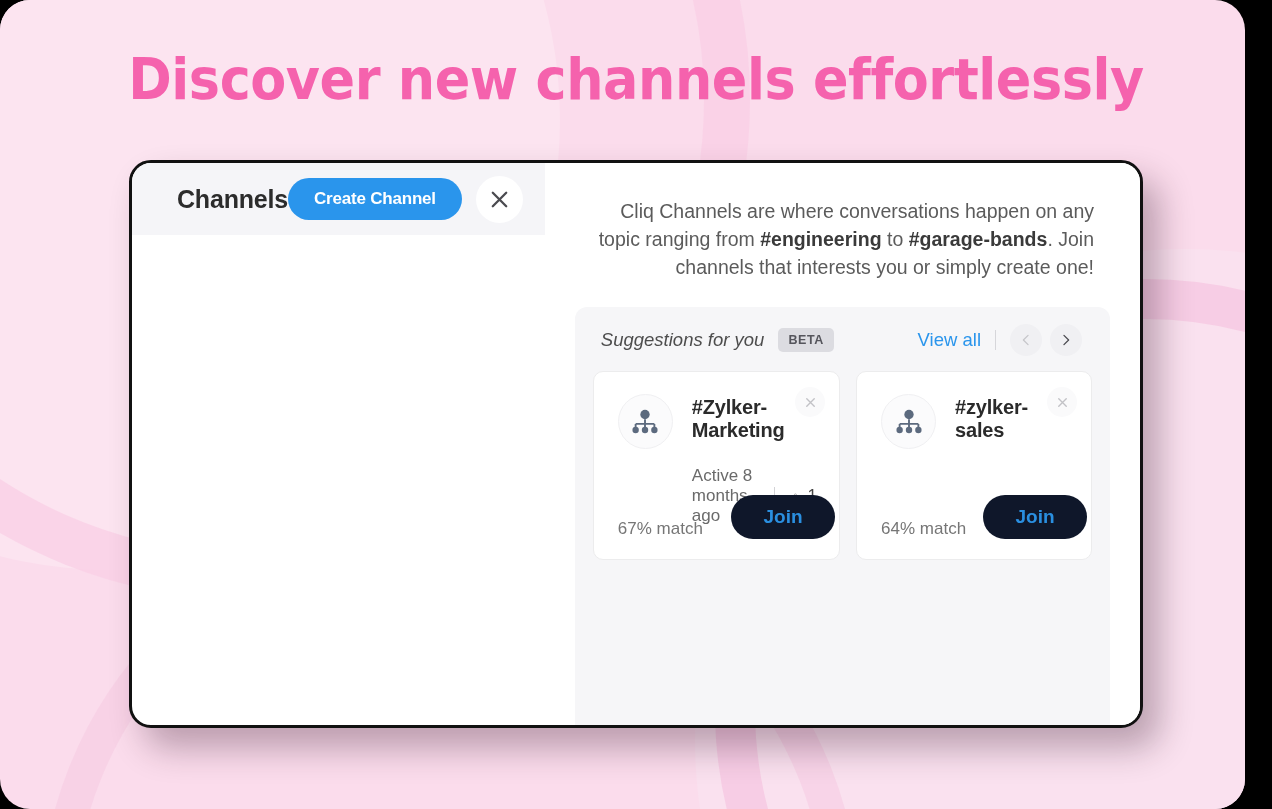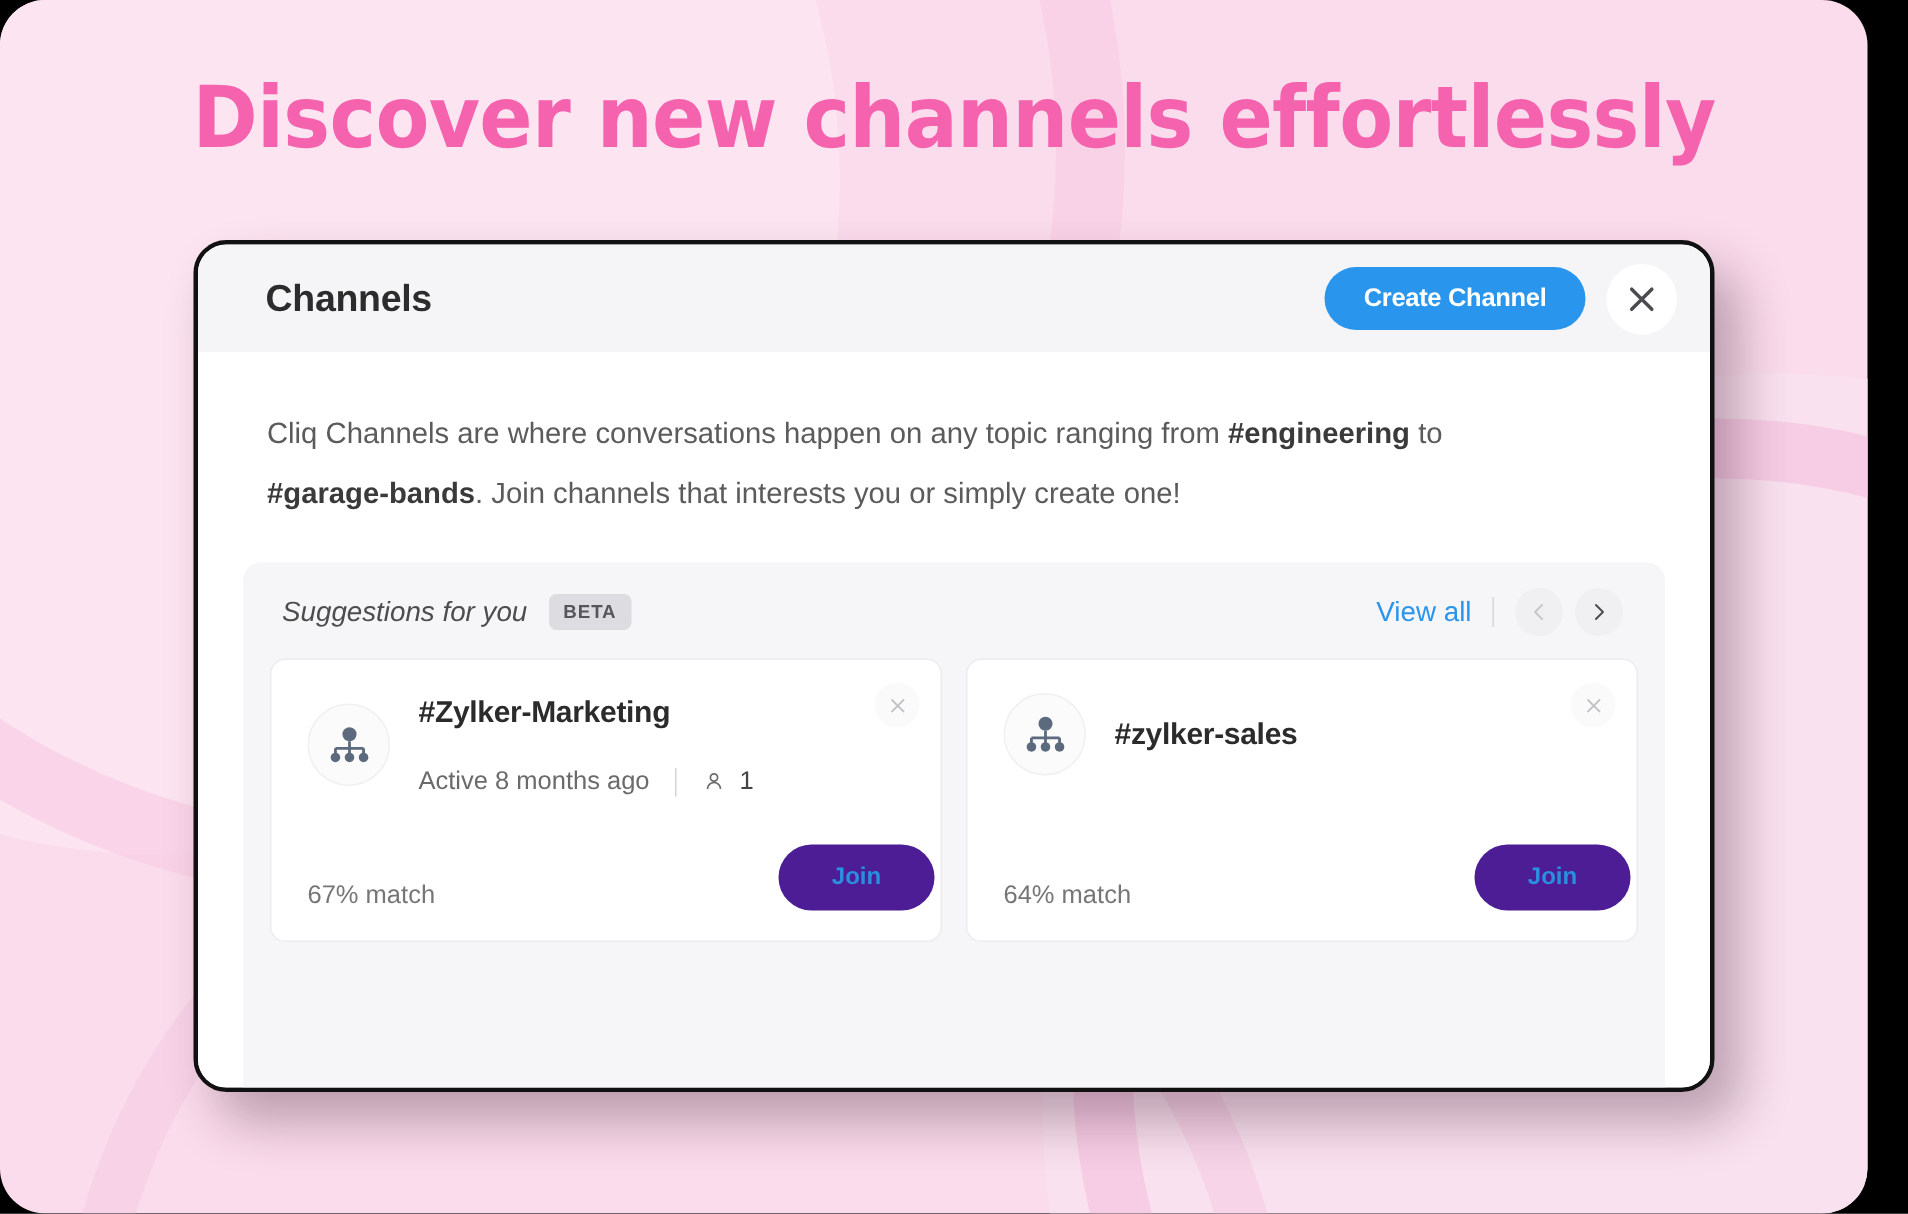--- a/index.html
+++ b/index.html
@@ -79,21 +79,20 @@
   #modal {
     position: absolute;
     left: 129px; top: 160px;
     width: 1014px; height: 568px;
     background: #ffffff;
     border: 3px solid #111111;
     border-radius: 22px;
     box-shadow: 16px 20px 34px rgba(40,10,30,.30);
     overflow: hidden;
     display: flex;
-    flex-direction: column;
   }
 
   
   #modal-header {
     height: 72px;
     background: #f5f5f8;
     display: flex;
     align-items: center;
     padding: 0 22px 0 45px;
     flex: 0 0 auto;
@@ -137,23 +136,24 @@
     flex: 1 1 auto;
     display: flex;
     flex-direction: column;
     background: #ffffff;
     padding-top: 34px;
   }
 
   #description {
     margin: 0 46px;
     font-size: 19.5px;
-    line-height: 40px;
+    line-height: 28px;
     color: #5b5b5b;
     max-width: 870px;
+    text-align: right;
   }
   #description b { color: #3a3a3a; font-weight: bold; }
 
   
   #search-wrap {
     margin: 26px 46px 0 46px;
     height: 52px;
     border: 1.5px solid #61aee6;
     border-radius: 8px;
     display: flex;
@@ -233,21 +233,21 @@
   }
   .card {
     position: relative;
     flex: 1 1 0;
     height: 189px;
     background: #ffffff;
     border: 1px solid #ececed;
     border-radius: 10px;
     padding: 22px 22px 0 24px;
   }
-  .card-top { display: flex; align-items: center; }
+  .card-top { display: flex; align-items: flex-start; }
   .ch-avatar {
     width: 55px; height: 55px;
     border-radius: 50%;
     background: #fbfbfc;
     border: 1px solid #f0f0f2;
     display: flex;
     align-items: center;
     justify-content: center;
     flex: 0 0 auto;
   }
@@ -291,24 +291,24 @@
   .match-text {
     font-size: 17px;
     color: #767676;
   }
   .card-bottom-spacer { flex: 1 1 auto; }
   .join-btn {
     min-width: 104px;
     height: 44px;
     border: none;
     border-radius: 22px;
-    background: #4c1d95;
+    background: #0f172a;
     color: #2a8fe0;
     font-family: "Liberation Sans", sans-serif;
-    font-size: 16px;
+    font-size: 19px;
     font-weight: bold;
     cursor: pointer;
   }
 </style>
 </head>
 <body>
 
 <div id="canvas">
 
   <div class="deco deco-1"></div>

